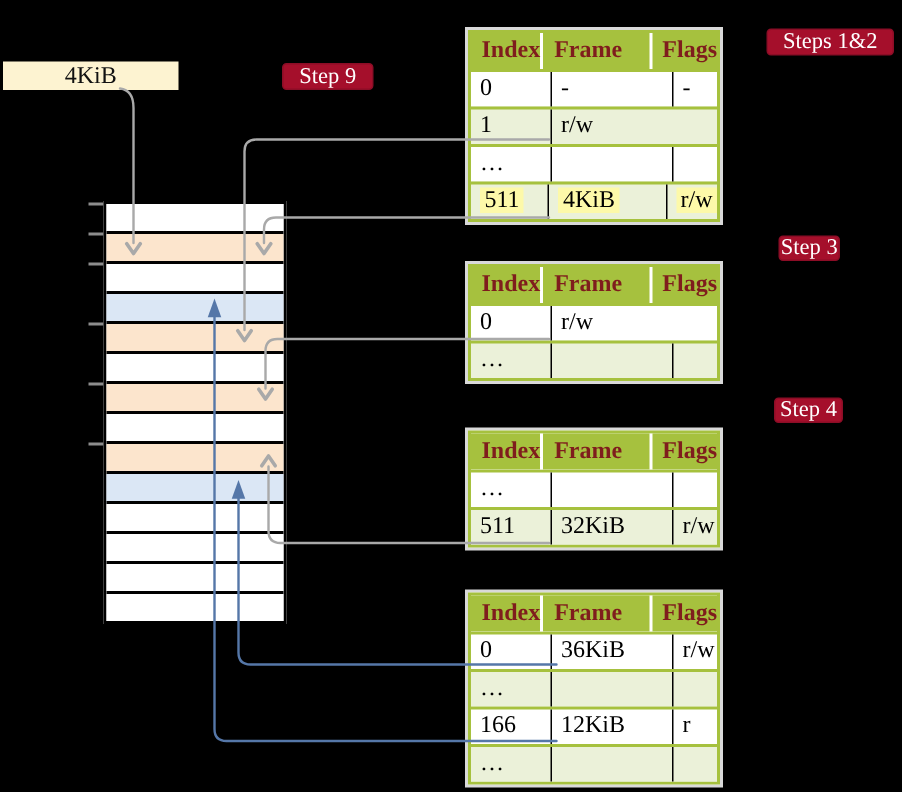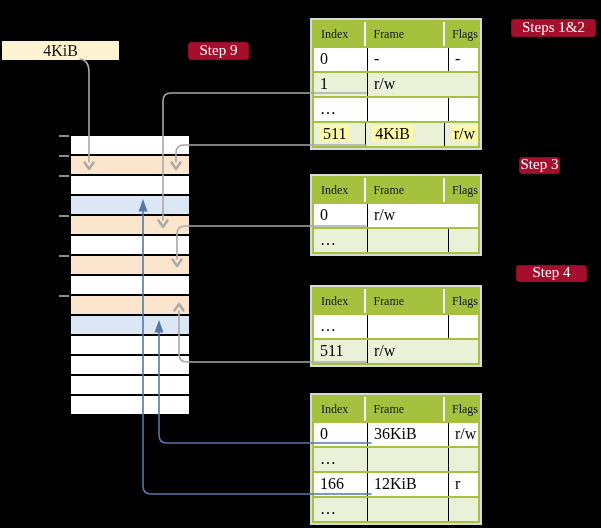--- a/index.html
+++ b/index.html
@@ -5,42 +5,42 @@
   html,body{margin:0;padding:0;background:#000;}
   #stage{position:relative;width:601px;height:528px;background:#000;overflow:hidden;
          font-family:"Liberation Serif","DejaVu Serif",serif;}
 
   
   .pagesize{position:absolute;left:2px;top:41px;width:117px;height:19px;background:#fdf3d1;
             color:#111;font-size:16px;display:flex;align-items:center;justify-content:center;}
 
   
   .badge{position:absolute;background:#a50f2b;color:#fff;font-size:15px;border-radius:3px;
-         display:flex;align-items:flex-end;justify-content:center;border:1px solid #8c0d26;
+         display:flex;align-items:center;justify-content:center;border:1px solid #8c0d26;
          box-sizing:border-box;white-space:nowrap;}
   .badge-step0{left:188px;top:42px;width:61px;height:18px;}
   .badge-steps12{left:511px;top:19px;width:85px;height:18px;}
   .badge-step3{left:519px;top:157px;width:41px;height:17px;}
-  .badge-step4{left:516px;top:265px;width:71px;height:17px;}
+  .badge-step4{left:516px;top:265px;width:46px;height:17px;}
 
   
   .mem{position:absolute;left:69px;top:134px;width:122px;height:282px;border:2px solid #000;
        box-sizing:border-box;background:#fff;}
   .mrow{height:20px;border-bottom:2px solid #000;box-sizing:border-box;}
   .mrow:last-child{border-bottom:none;height:18px;}
   .mrow.w{background:#ffffff;}
   .mrow.o{background:#fce5cd;}
   .mrow.b{background:#dbe7f5;}
   .tick{position:absolute;left:59px;width:10px;height:2px;background:#8c8c8c;}
 
   
   .pt{position:absolute;width:168px;border:2px solid #a6c13e;box-sizing:border-box;
       background:#fff;box-shadow:0 0 0 2px #d9d9d9;}
-  .pt-h{display:flex;height:24px;background:#a6c13e;color:#0f172a;font-weight:normal;
-        font-size:12px;line-height:24px;}
+  .pt-h{display:flex;height:24px;background:#a6c13e;color:#7f1d1d;font-weight:bold;
+        font-size:16px;line-height:24px;}
   .pt-h .c{padding-left:7px;box-sizing:border-box;border-right:2px solid #fff;}
   .pt-h .cg{border-right:none;}
   .pt-r{display:flex;height:25px;border-top:2px solid #a6c13e;background:#fff;
         font-size:16px;line-height:22px;box-sizing:border-box;color:#000;}
   .pt > .pt-r:nth-child(odd){background:#ebf1d9;}
   .pt-r .c{padding-left:6px;box-sizing:border-box;border-right:1px solid #000;}
   .pt-r .cg{border-right:none;}
   .ci{width:54px;}.cf{width:81px;}.cg{flex:1;}
   .hl span{background:#fdf9a9;padding:0 3px;}
 
@@ -148,20 +148,21 @@
       <div class="c cf">Frame</div>
       <div class="c cg">Flags</div>
     </div>
     <div class="pt-r">
       <div class="c ci"><span>…</span></div>
       <div class="c cf"><span></span></div>
       <div class="c cg"><span></span></div>
     </div>
     <div class="pt-r">
       <div class="c ci"><span>511</span></div>
+      <div class="c cf"><span>32KiB</span></div>
       <div class="c cg"><span>r/w</span></div>
     </div>
   </div>
 
   <div class="pt t4">
     <div class="pt-h">
       <div class="c ci">Index</div>
       <div class="c cf">Frame</div>
       <div class="c cg">Flags</div>
     </div>

